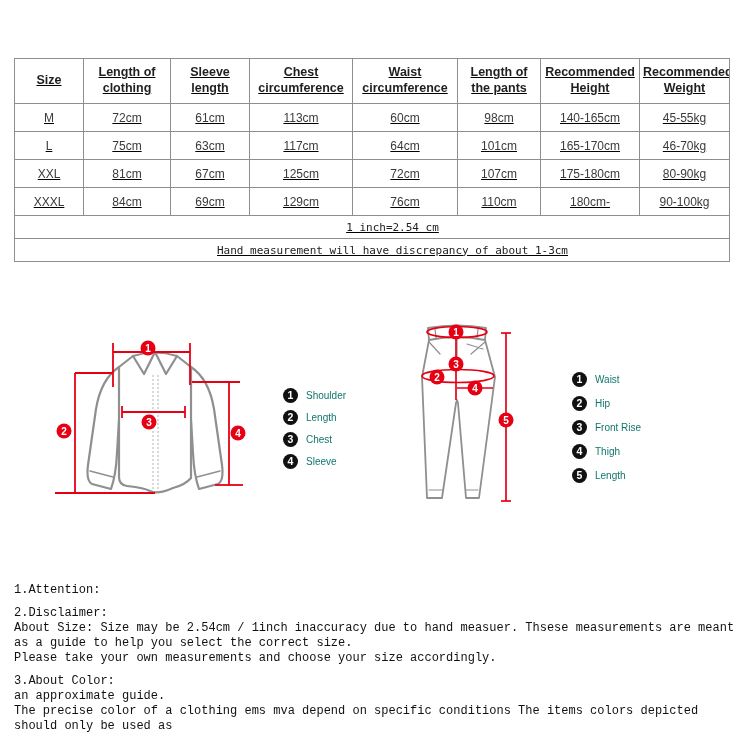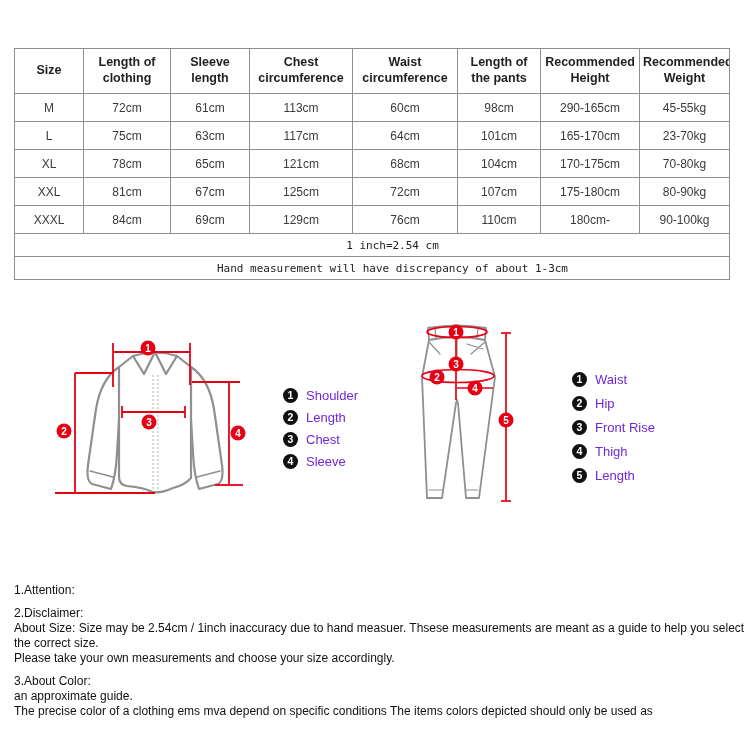--- a/index.html
+++ b/index.html
@@ -2,22 +2,22 @@
 <html><head>
 <meta charset="utf-8">
 <style>
   html,body{margin:0;padding:0;}
   body{
     width:750px;height:750px;position:relative;background:#ffffff;
     font-family:"Liberation Sans",sans-serif;overflow:hidden;
   }
   
   .size-table{
-    position:absolute;left:14px;top:48px;width:715px;
-    border-collapse:collapse;table-layout:fixed;
+    position:absolute;left:14px;top:58px;width:715px;
+    border-collapse:collapse;table-layout:fixed;text-decoration:underline;
   }
   .size-table th,.size-table td{
     border:1px solid #8e8e8e;text-align:center;vertical-align:middle;
     padding:0 3px;overflow:hidden;
   }
   .size-table th{
     font-size:12.5px;font-weight:bold;color:#1f1f1f;height:44px;line-height:1.25;
   }
   .size-table tbody td{font-size:12px;color:#3a3a3a;height:27px;}
   .size-table tr.note-row td{
@@ -34,24 +34,24 @@
   .shirt-legend{left:283px;top:388px;}
   .pants-legend{left:572px;top:372px;}
   .legend-item{display:flex;align-items:center;height:15px;}
   .shirt-legend .legend-item{margin-bottom:7px;}
   .pants-legend .legend-item{margin-bottom:9px;}
   .lnum{
     display:inline-block;width:15px;height:15px;border-radius:50%;
     background:#111;color:#fff;font-size:10.5px;font-weight:bold;
     text-align:center;line-height:15px;flex:0 0 15px;
   }
-  .llabel{margin-left:8px;font-size:13px;color:#6d28d9;white-space:nowrap;}
+  .llabel{margin-left:8px;font-size:10px;color:#0f766e;white-space:nowrap;}
   
   .notes{position:absolute;left:14px;top:583px;width:732px;font-size:12px;color:#111;}
-  .note-section{margin-bottom:8px;}
+  .note-section{margin-bottom:8px;font-family:Liberation Mono, monospace;}
   .note-heading{line-height:15px;}
   .note-line{line-height:15px;}
 </style>
 </head>
 <body>
 
 <table class="size-table">
   <colgroup>
     <col style="width:69px">
       <col style="width:87px">
@@ -75,42 +75,32 @@
     </tr>
   </thead>
   <tbody>
     <tr>
       <td>M</td>
       <td>72cm</td>
       <td>61cm</td>
       <td>113cm</td>
       <td>60cm</td>
       <td>98cm</td>
-      <td>290-165cm</td>
+      <td>140-165cm</td>
       <td>45-55kg</td>
     </tr>
     <tr>
       <td>L</td>
       <td>75cm</td>
       <td>63cm</td>
       <td>117cm</td>
       <td>64cm</td>
       <td>101cm</td>
       <td>165-170cm</td>
-      <td>23-70kg</td>
-    </tr>
-    <tr>
-      <td>XL</td>
-      <td>78cm</td>
-      <td>65cm</td>
-      <td>121cm</td>
-      <td>68cm</td>
-      <td>104cm</td>
-      <td>170-175cm</td>
-      <td>70-80kg</td>
+      <td>46-70kg</td>
     </tr>
     <tr>
       <td>XXL</td>
       <td>81cm</td>
       <td>67cm</td>
       <td>125cm</td>
       <td>72cm</td>
       <td>107cm</td>
       <td>175-180cm</td>
       <td>80-90kg</td>

